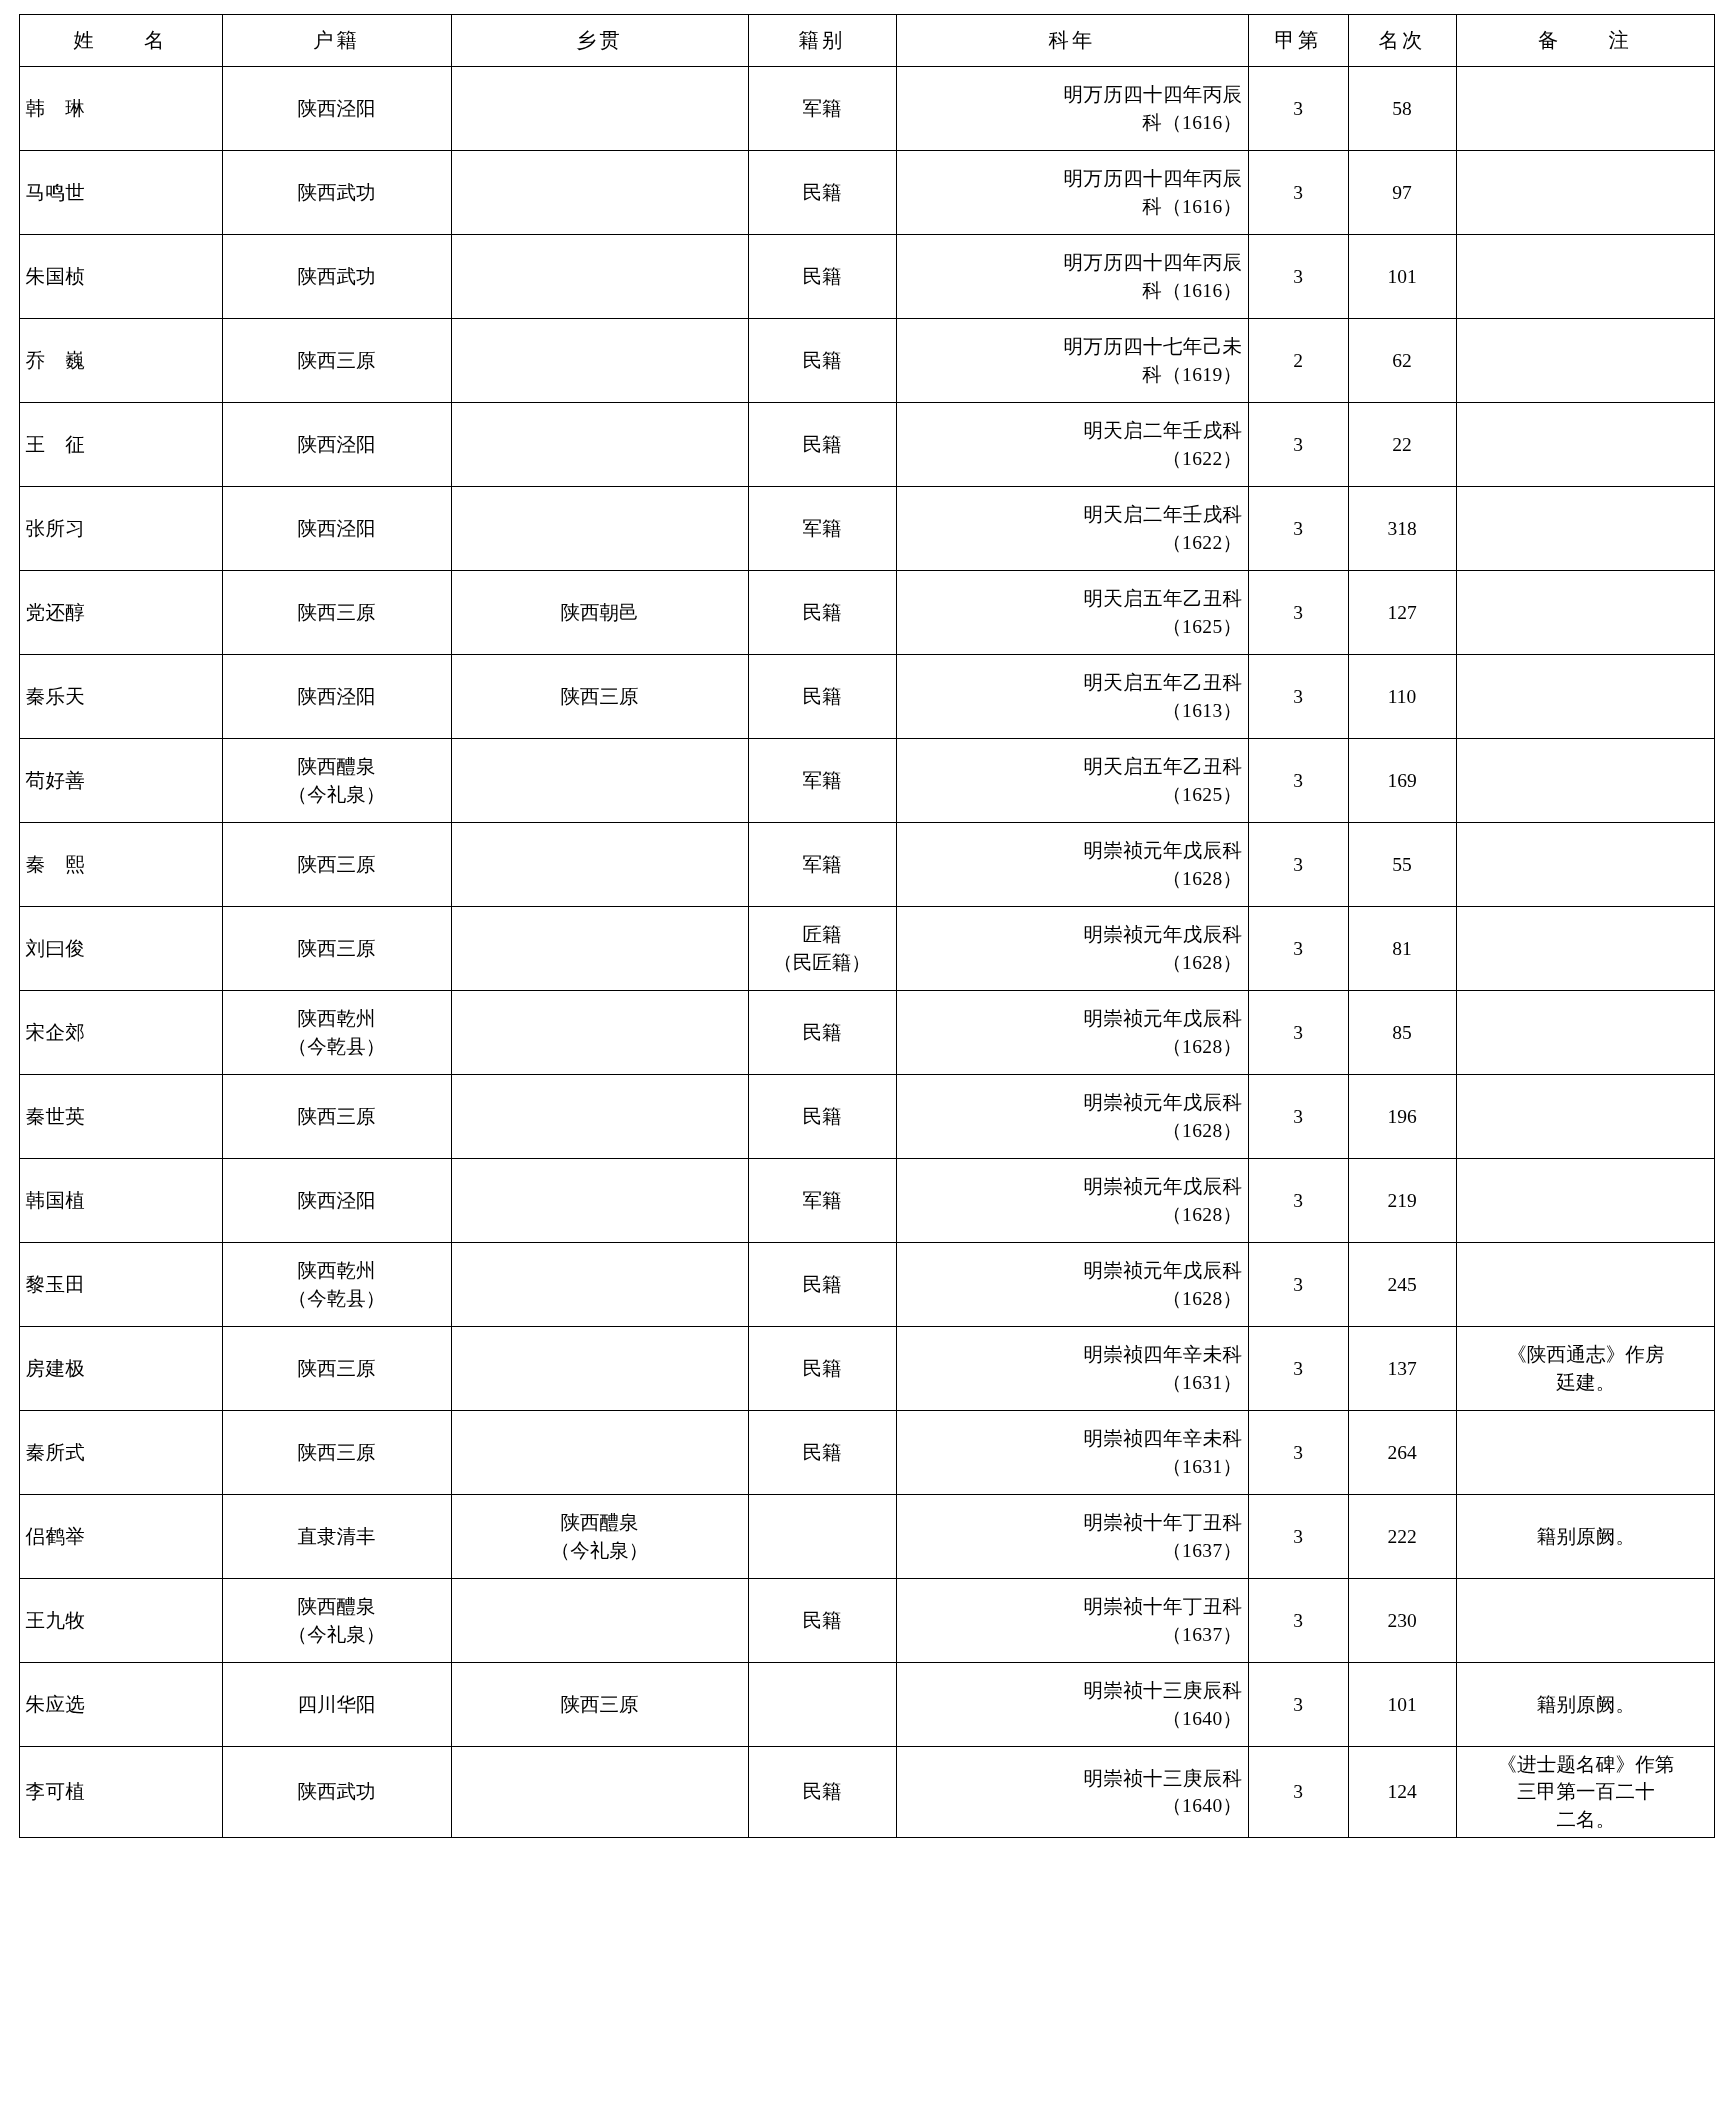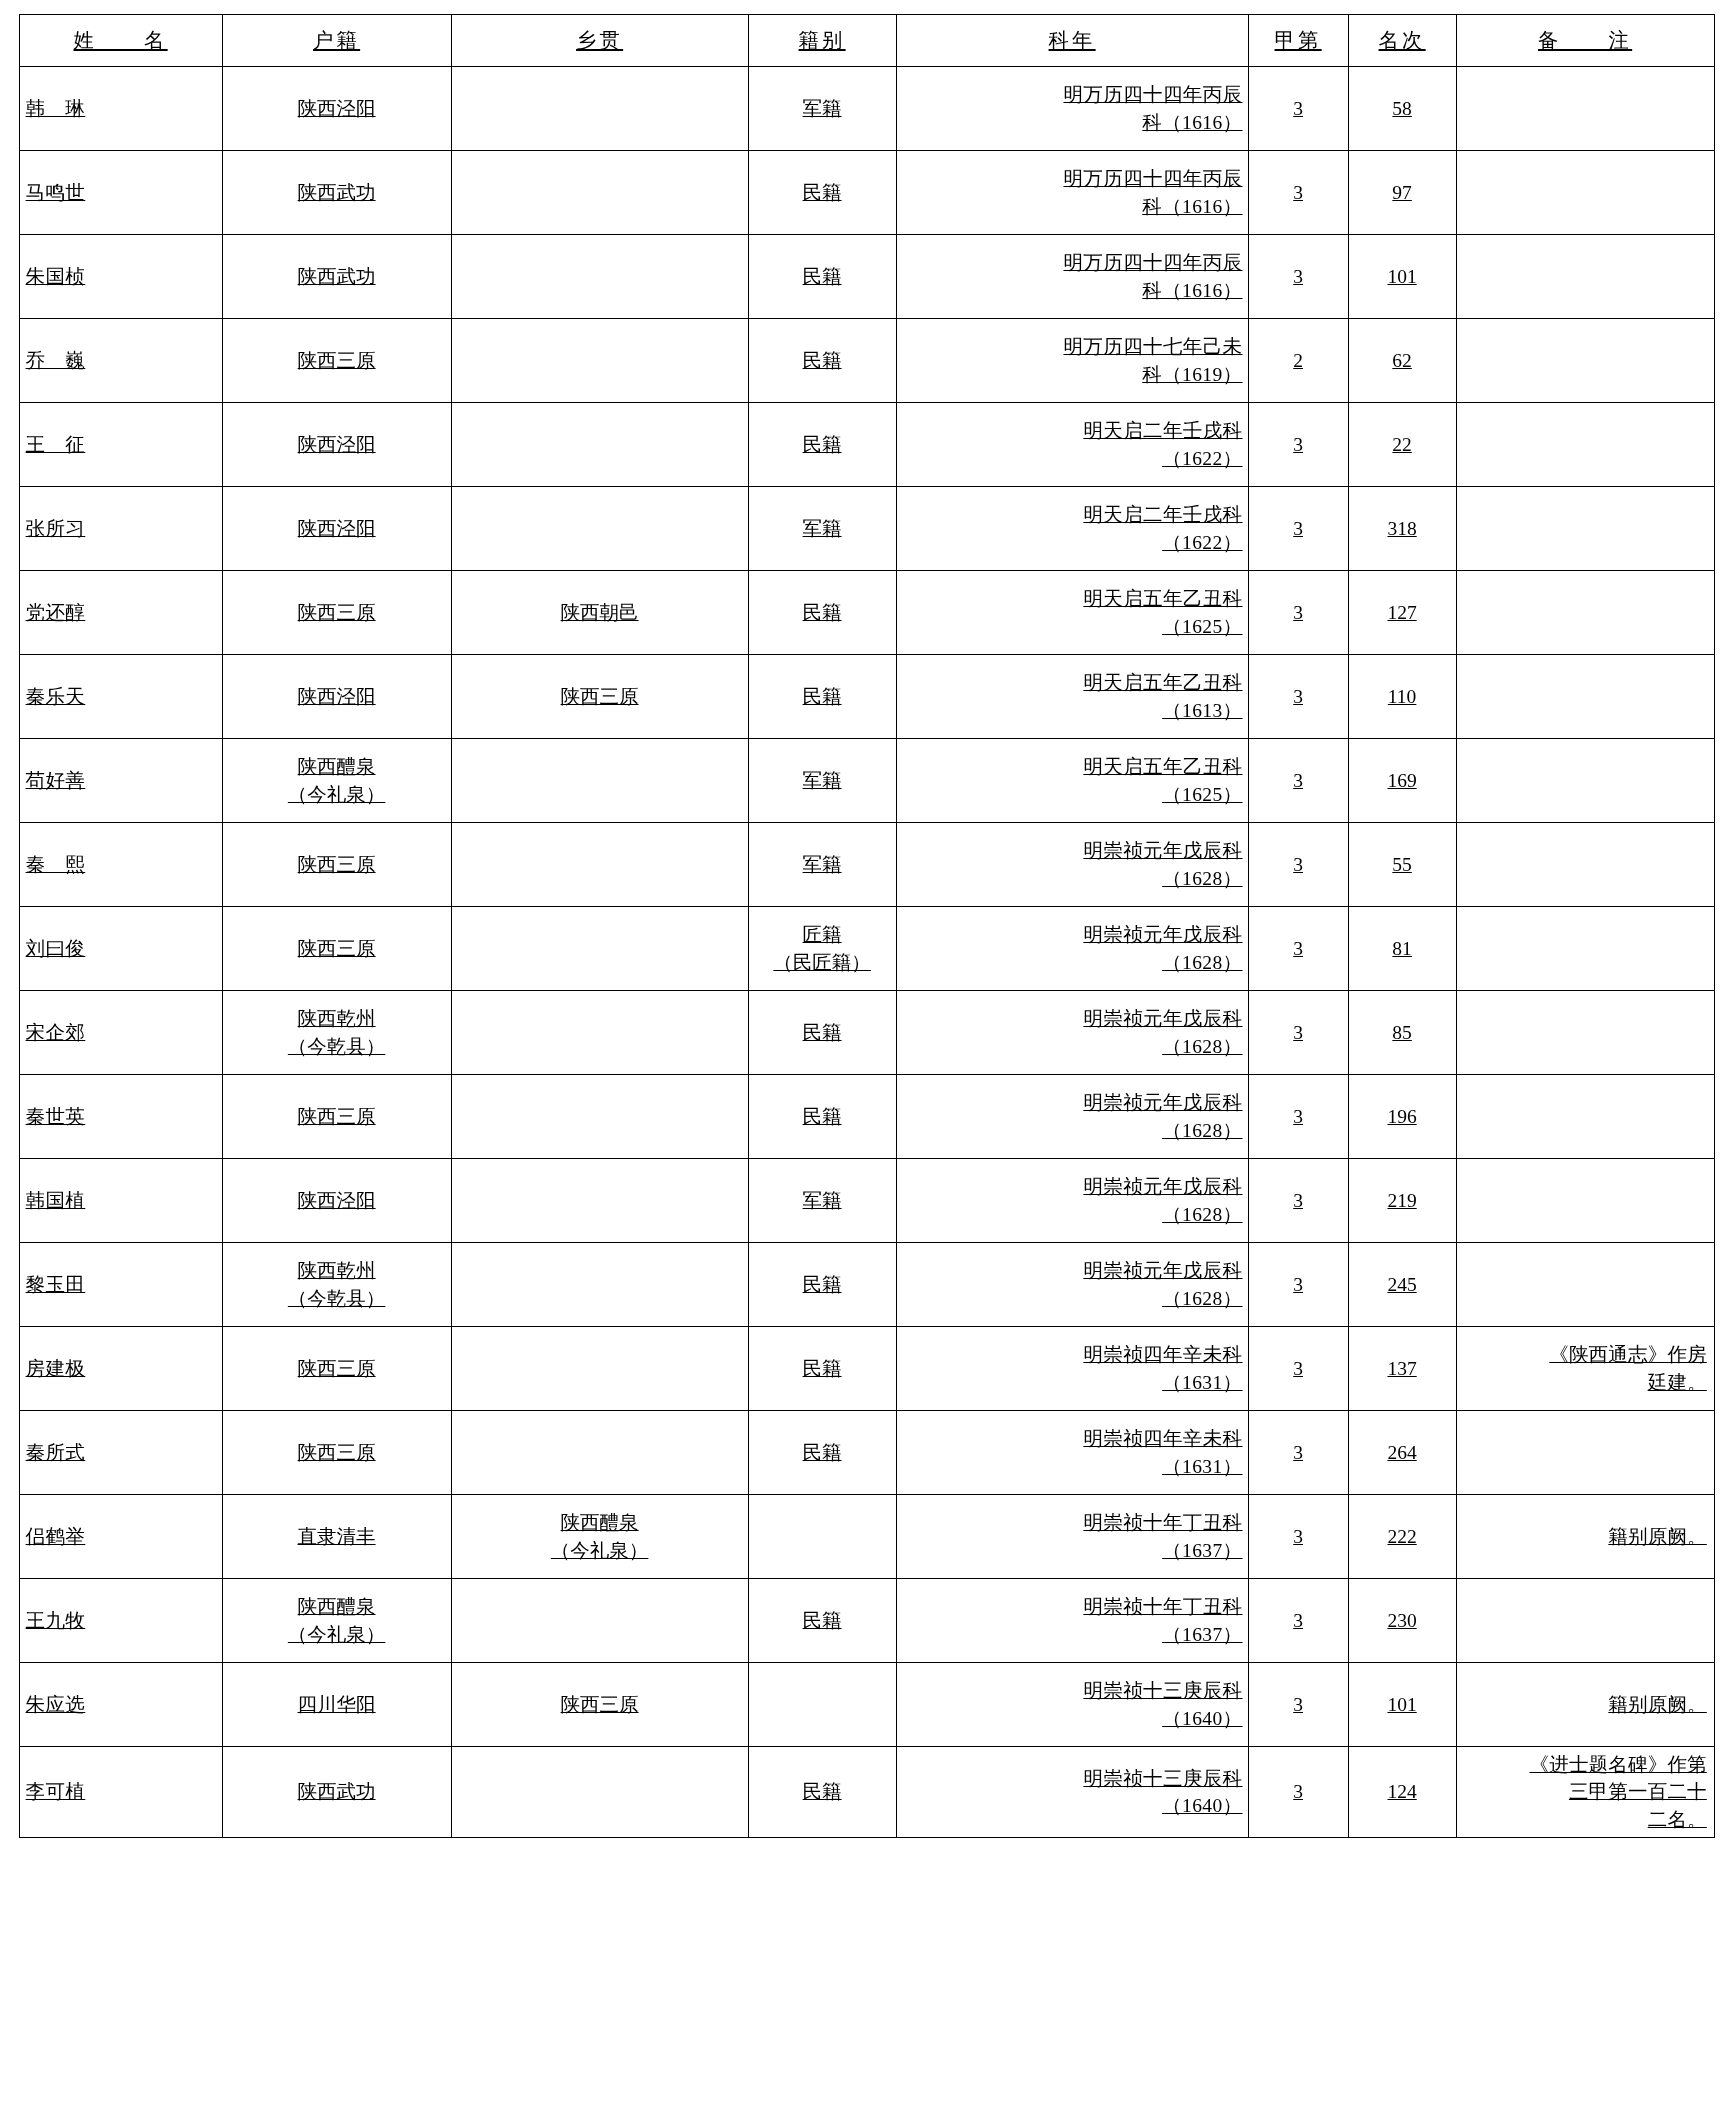--- a/index.html
+++ b/index.html
@@ -17,21 +17,20 @@
     min-height: 2428px;
     box-sizing: border-box;
     padding: 14.4px 18.6px 17px 18.6px;
     background: #ffffff;
   }
   table.roster {
     border-collapse: collapse;
     width: 1695px;
     table-layout: fixed;
     border: 1.3px solid #000;
-    text-decoration: underline;
   }
   table.roster col.c-name    { width: 203px; }
   table.roster col.c-huji    { width: 229px; }
   table.roster col.c-xiangg  { width: 297px; }
   table.roster col.c-jibie   { width: 148px; }
   table.roster col.c-kenian  { width: 352px; }
   table.roster col.c-jiadi   { width: 100px; }
   table.roster col.c-mingci  { width: 108px; }
   table.roster col.c-beizhu  { width: 258px; }
 
@@ -67,21 +66,21 @@
     text-align: left;
     letter-spacing: 0.02em;
   }
   .kenian-cell {
     text-align: right;
     padding-left: 11px;
     padding-right: 5.1px;
     letter-spacing: 0.02em;
   }
   .beizhu-cell {
-    text-align: right;
+    text-align: center;
     padding-left: 8.5px;
     padding-right: 6.8px;
     letter-spacing: 0.01em;
   }
   .num-cell {
     text-align: center;
     font-family: "Liberation Serif", "DejaVu Serif", serif;
   }
 </style>
 </head>

